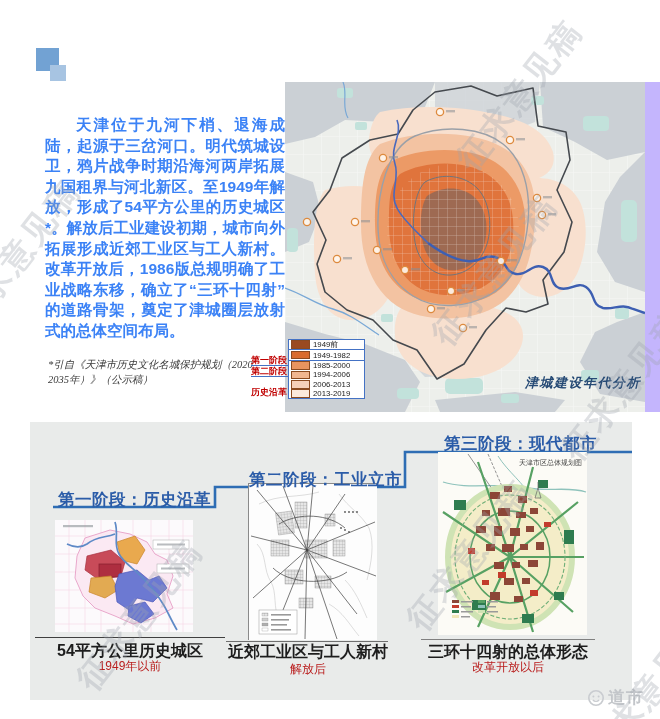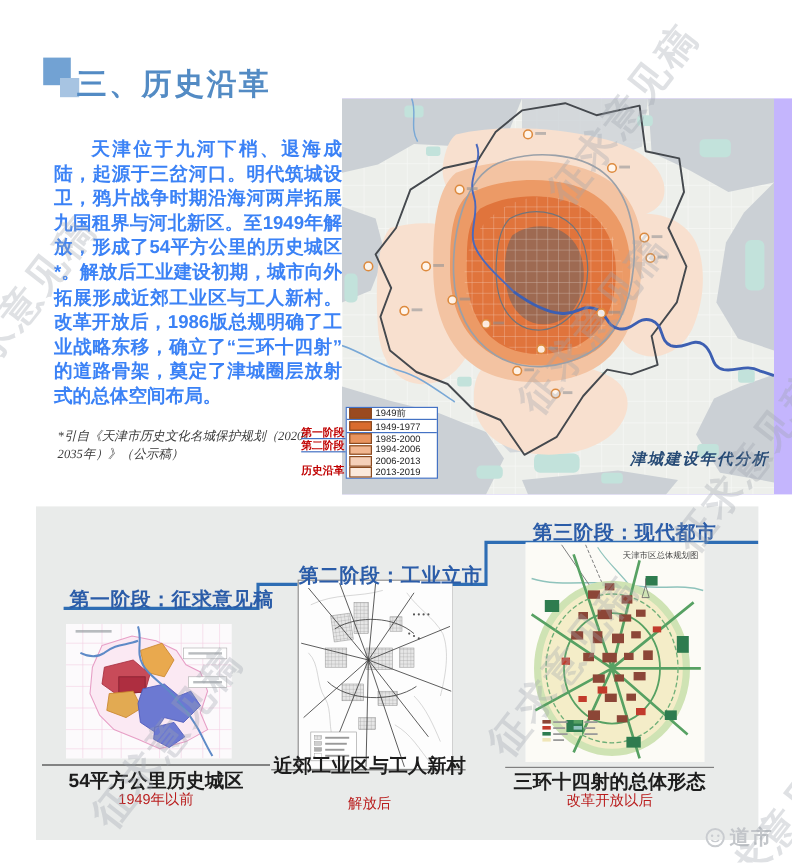--- a/index.html
+++ b/index.html
@@ -89,21 +89,20 @@
   <span class="wm" style="left:18px;  top:255px;">征求意见稿</span>
   <span class="wm" style="left:625px; top:385px;">征求意见稿</span>
   <span class="wm" style="left:495px; top:270px;">征求意见稿</span>
   <span class="wm" style="left:140px; top:615px;">征求意见稿</span>
   <span class="wm" style="left:470px; top:555px;">征求意见稿</span>
   <span class="wm" style="left:650px; top:690px;">征求意见稿</span>
 
   <div class="header">
     <div class="sq1"></div>
     <div class="sq2"></div>
-    <div class="page-title">三、历史沿革</div>
   </div>
 
   <div class="para">天津位于九河下梢、退海成陆，起源于三岔河口。明代筑城设卫，鸦片战争时期沿海河两岸拓展九国租界与河北新区。至1949年解放，形成了54平方公里的历史城区*。解放后工业建设初期，城市向外拓展形成近郊工业区与工人新村。改革开放后，1986版总规明确了工业战略东移，确立了“三环十四射” 的道路骨架，奠定了津城圈层放射式的总体空间布局。</div>
   <div class="footnote">*引自《天津市历史文化名城保护规划（2020-2035年）》（公示稿）</div>
 
   <span class="stage-label" style="top: 354px; color: rgb(192, 0, 0);">第一阶段</span>
   <span class="stage-label" style="top: 365px; color: rgb(192, 0, 0);">第二阶段</span>
   <span class="stage-label" style="top: 386px; color: rgb(192, 0, 0);">历史沿革</span>
   <div class="stage-line" style="top:364.5px;"></div>
   <div class="stage-line" style="top:375.5px;"></div>
@@ -210,21 +209,21 @@
       </g>
     </svg>
 
     <div class="map-legend">
       <div class="legend-row">
         <span class="swatch" style="background-color: rgb(154, 74, 32);"></span>
         <span class="legend-label">1949前</span>
       </div>
       <div class="legend-row sep">
         <span class="swatch" style="background-color: rgb(217, 108, 46);"></span>
-        <span class="legend-label">1949-1977</span>
+        <span class="legend-label">1949-1982</span>
       </div>
       <div class="legend-row sep">
         <span class="swatch" style="background-color: rgb(233, 148, 95);"></span>
         <span class="legend-label">1985-2000</span>
       </div>
       <div class="legend-row">
         <span class="swatch" style="background-color: rgb(241, 182, 144);"></span>
         <span class="legend-label">1994-2006</span>
       </div>
       <div class="legend-row">
@@ -238,21 +237,21 @@
     </div>
 
     <div class="map-caption">津城建设年代分析</div>
   </div>
 
   <div class="panel">
     <svg class="stairs" width="602" height="100" viewBox="0 0 602 100">
       <path d="M23 85 L185 85 L185 65 L375 65 L375 30 L602 30" fill="none" stroke="#2E6DB4" stroke-width="2.6"></path>
     </svg>
 
-    <span class="phase-title" style="left: 28px; top: 67px; color: rgb(43, 92, 168);">第一阶段：征求意见稿</span>
+    <span class="phase-title" style="left: 28px; top: 67px; color: rgb(43, 92, 168);">第一阶段：历史沿革</span>
     <span class="phase-title" style="left: 414px; top: 11px; color: rgb(43, 92, 168);">第三阶段：现代都市</span>
     <span class="phase-title" style="left: 219px; top: 47px; color: rgb(43, 92, 168);">第二阶段：工业立市</span>
 
     <div class="fig-map" style="left:25px; top:98px; width:138px; height:112px;">
       <svg width="138" height="112" viewBox="0 0 138 112">
         <rect width="138" height="112" fill="#FCFAFC"></rect>
         <g stroke="#F4CFE2" stroke-width="0.5">
           <path d="M0 16H138M0 34H138M0 52H138M0 70H138M0 88H138M0 104H138"></path>
           <path d="M14 0V112M30 0V112M46 0V112M78 0V112M96 0V112M114 0V112M128 0V112"></path>
         </g>
@@ -324,21 +323,21 @@
           <rect x="13" y="134" width="6" height="3" fill="#CFCFCF" stroke="#888" stroke-width="0.3"></rect>
             <rect x="22" y="135" width="18" height="1.6" fill="#9A9A9A"></rect>
           <rect x="13" y="139" width="6" height="3" fill="#AFAFAF" stroke="#888" stroke-width="0.3"></rect>
             <rect x="22" y="140" width="16" height="1.6" fill="#9A9A9A"></rect>
           <rect x="13" y="144" width="6" height="3" fill="#FFFFFF" stroke="#888" stroke-width="0.3"></rect>
             <rect x="22" y="145" width="20" height="1.6" fill="#9A9A9A"></rect>
         </g>
       </svg>
     </div>
     <div class="fig-sep" style="left:196px; top:219px; width:162px; border-top:1px solid #6F6F6F;"></div>
-    <div class="fig-cap" style="left:178px; top:206px;">近郊工业区与工人新村</div>
+    <div class="fig-cap" style="left:178px; top:220px;">近郊工业区与工人新村</div>
     <div class="fig-period" style="left:178px; top:239px;">解放后</div>
 
     <div class="fig-map" style="left:408px; top:30px; width:149px; height:183px;">
       <svg width="149" height="183" viewBox="0 0 149 183">
         <rect width="149" height="183" fill="#FCFBF6"></rect>
         <g stroke="#8FC3BC" fill="none">
           <path d="M5 30 C30 38 60 30 90 36 C110 40 130 34 148 40" stroke-width="1.3"></path>
           <path d="M60 4 C70 20 85 30 95 48" stroke-width="1"></path>
         </g>
         <g stroke="#7A7A7A" stroke-width="0.8" fill="none">

